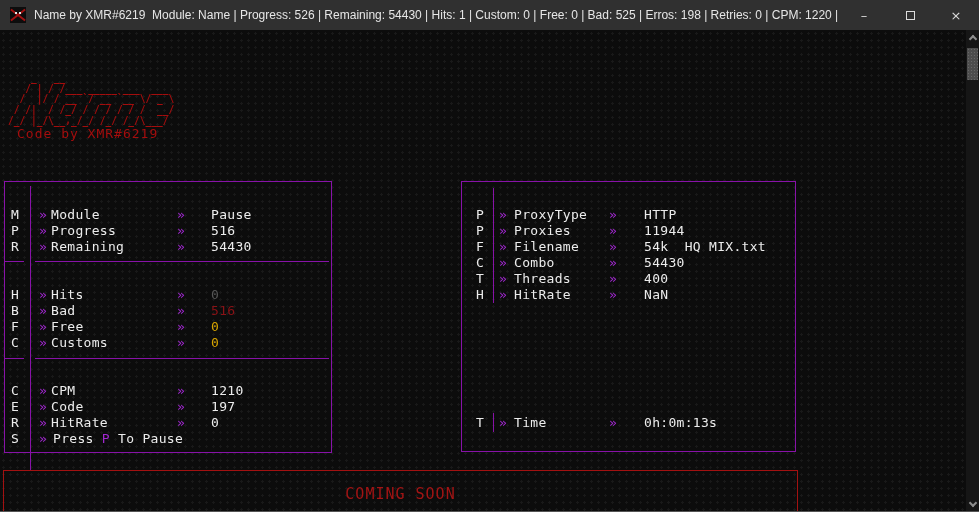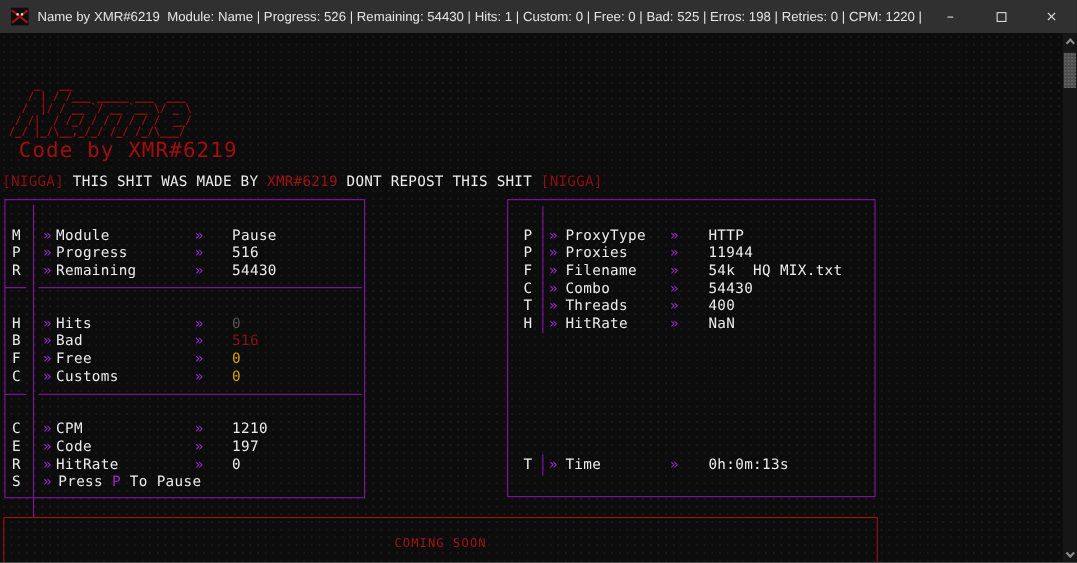--- a/index.html
+++ b/index.html
@@ -35,21 +35,21 @@
   .win-btn{width:46px;height:30px;display:flex;align-items:center;justify-content:center;
            color:#dcdcdc;font-family:"DejaVu Sans",sans-serif;font-size:13px;cursor:default}
   .win-btn .maxbox{width:9px;height:9px;border:1px solid #dcdcdc}
 
   
   .console{position:absolute;top:30px;left:0;width:979px;height:482px;background:#0c0c0c;
            background-image:radial-gradient(#191919 1px,transparent 1.2px);background-size:7px 7px}
 
   .ascii-logo{position:absolute;left:8px;top:42px;color:var(--logo-red);font-size:14px;line-height:14px;
               transform:scale(0.68,0.76);transform-origin:top left;font-weight:bold;white-space:pre}
-  .logo-sub{position:absolute;left:17px;top:96px;color:var(--logo-red);font-size:19px;letter-spacing:1px;white-space:pre}
+  .logo-sub{position:absolute;left:17px;top:96px;color:var(--logo-red);font-size:13px;letter-spacing:1px;white-space:pre}
 
   .banner{position:absolute;left:2px;top:128px;font-size:13px;letter-spacing:.2px;white-space:pre;color:var(--white)}
   .banner .tag{color:var(--tag-red)}
   .banner .author{color:var(--author-red)}
 
   
   .panel{position:absolute;border:1px solid var(--purple);overflow:visible}
   .lp{left:4px;top:151px;width:328px;height:272px}
   .rp{left:461px;top:151px;width:335px;height:271px}
 
@@ -70,21 +70,21 @@
 
   .lp .c-l{left:6px}  .lp .c-c1{left:34px} .lp .c-lb{left:46px} .lp .c-c2{left:172px} .lp .c-v{left:206px}
   .rp .c-l{left:14px} .rp .c-c1{left:37px} .rp .c-lb{left:52px} .rp .c-c2{left:147px} .rp .c-v{left:182px}
   .pause-wrap{left:48px}
   .pause-wrap span{position:static}
   .key-p{color:var(--chev)}
 
   
   .coming-box{position:absolute;left:3px;top:440px;width:795px;height:47px;border:1px solid #a31111;
               display:flex;align-items:center;justify-content:center}
-  .coming-text{color:var(--coming-red);font-size:11px;letter-spacing:1px}
+  .coming-text{color:var(--coming-red);font-size:15px;letter-spacing:1px}
 
   
   .vscroll{position:absolute;top:30px;right:0;width:13px;height:482px;background:#161616}
   .sb-btn{position:absolute;left:0;width:13px;height:15px;display:flex;align-items:center;justify-content:center}
   .sb-up{top:0}
   .sb-down{bottom:0}
   .chev-up{width:6px;height:6px;border-top:2px solid #8c8c8c;border-right:2px solid #8c8c8c;
            transform:rotate(-45deg);margin-top:3px}
   .chev-down{width:6px;height:6px;border-bottom:2px solid #8c8c8c;border-right:2px solid #8c8c8c;
              transform:rotate(45deg);margin-bottom:3px}
@@ -119,21 +119,20 @@
 
   <div class="console">
 
     <pre class="ascii-logo">    _   __
    / | / /___ _____ ___  ___
   /  |/ / __ `/ __ `__ \/ _ \
  / /|  / /_/ / / / / / /  __/
 /_/ |_/\__,_/_/ /_/ /_/\___/</pre>
     <div class="logo-sub">Code by XMR#6219</div>
 
-    <div class="banner"><span class="tag">[NIGGA]</span><span> THIS SHIT WAS MADE BY </span><span class="author">XMR#6219</span><span> DONT REPOST THIS SHIT </span><span class="tag">[NIGGA]</span></div>
 
     <div class="panel lp">
       <div class="vline vline-main"></div>
       <div class="hsep" style="top:79px;left:-1px;width:20px"></div>
       <div class="hsep" style="top:79px;left:30px;width:294px"></div>
       <div class="hsep" style="top:176px;left:-1px;width:20px"></div>
       <div class="hsep" style="top:176px;left:30px;width:294px"></div>
 
       <div class="row" style="top:25px">
         <span class="c-l">M</span>

